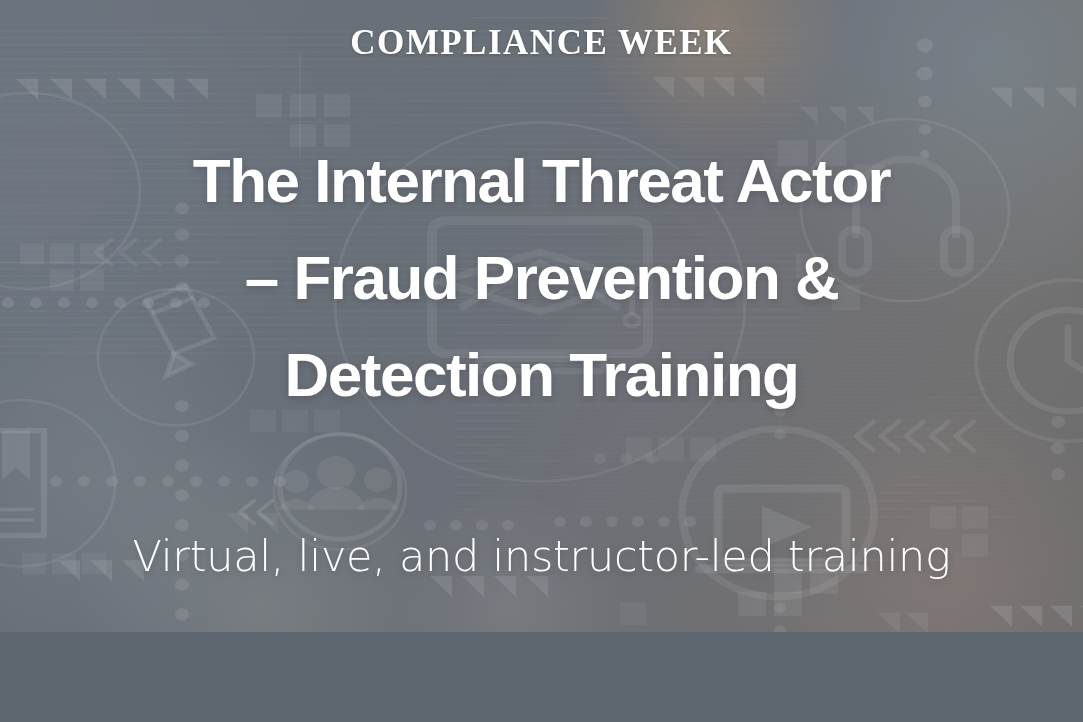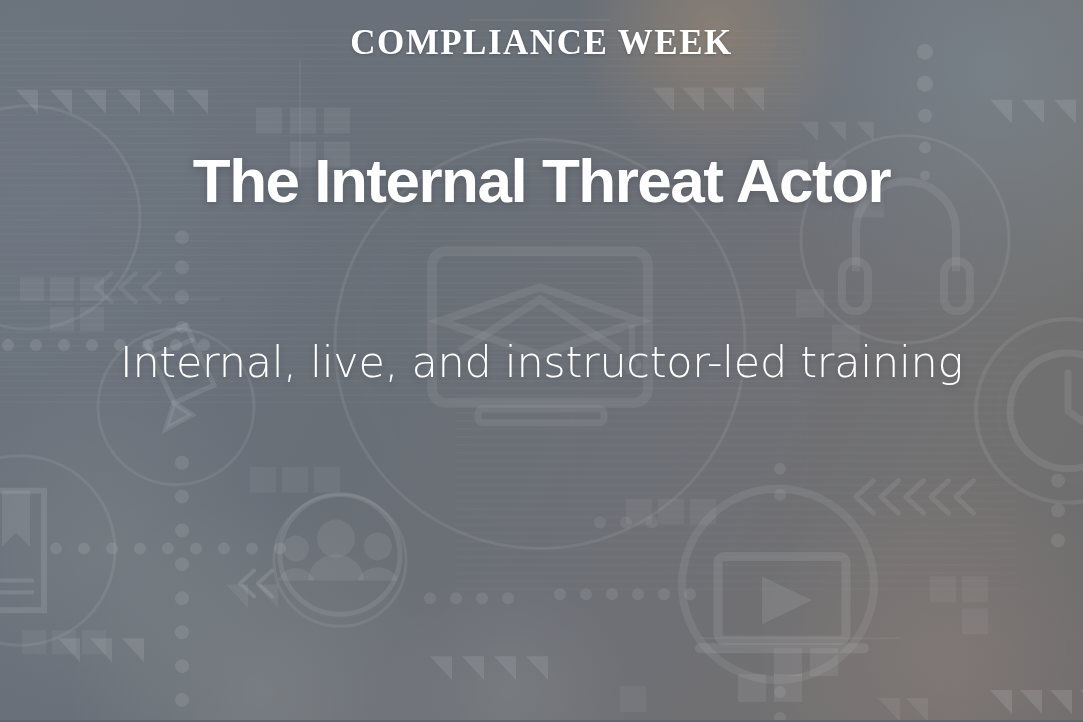--- a/index.html
+++ b/index.html
@@ -7,21 +7,21 @@
     padding: 0;
     background: #5e6670;
   }
   body {
     font-family: "Liberation Sans", sans-serif;
   }
 
   #banner {
     position: relative;
     width: 1083px;
-    height: 720px;
+    height: 632px;
     overflow: hidden;
     background: #6c737c;
   }
 
   
   .bg-base {
     position: absolute;
     inset: 0;
     background:
       radial-gradient(circle at 92% 10%, rgba(150,185,200,0.33) 0%, rgba(150,185,200,0.0) 22%),
@@ -431,18 +431,20 @@
   </svg>
 
   <div class="bg-veil"></div>
 
   <div class="content">
 
     <div class="logo">COMPLIANCE WEEK</div>
 
     <h1 class="headline">
       <span class="hl-line">The Internal Threat Actor</span>
+      <span class="hl-line">– Fraud Prevention &amp;</span>
+      <span class="hl-line">Detection Training</span>
     </h1>
 
-    <div class="subtitle">Internal, live, and instructor-led training</div>
+    <div class="subtitle">Virtual, live, and instructor-led training</div>
 
   </div>
 </div>
 
 </body></html>

